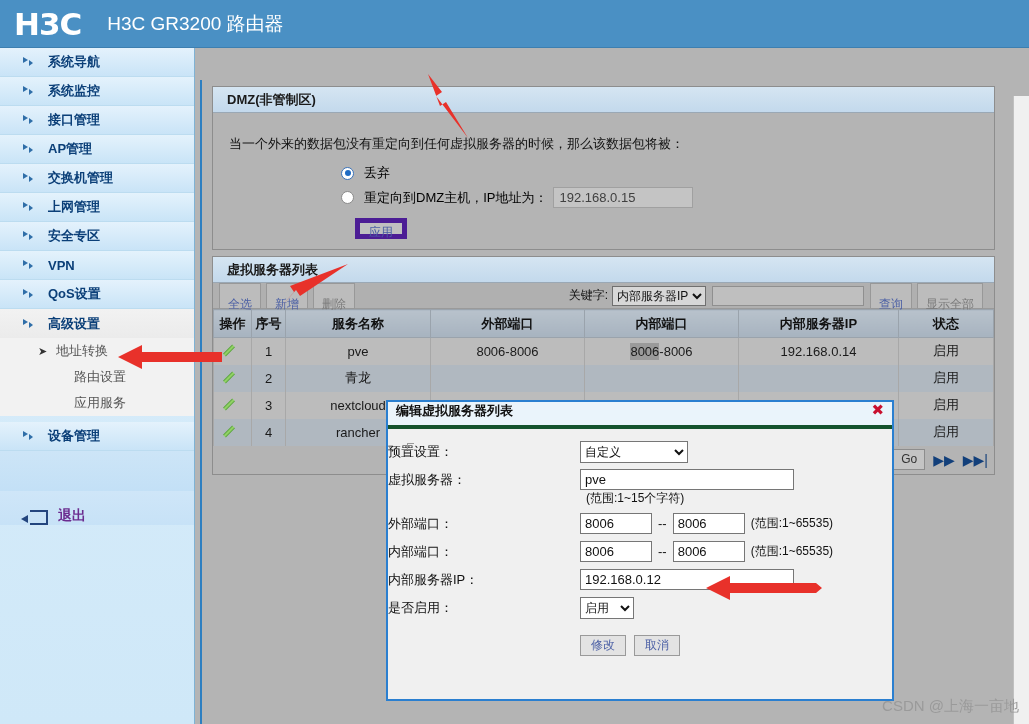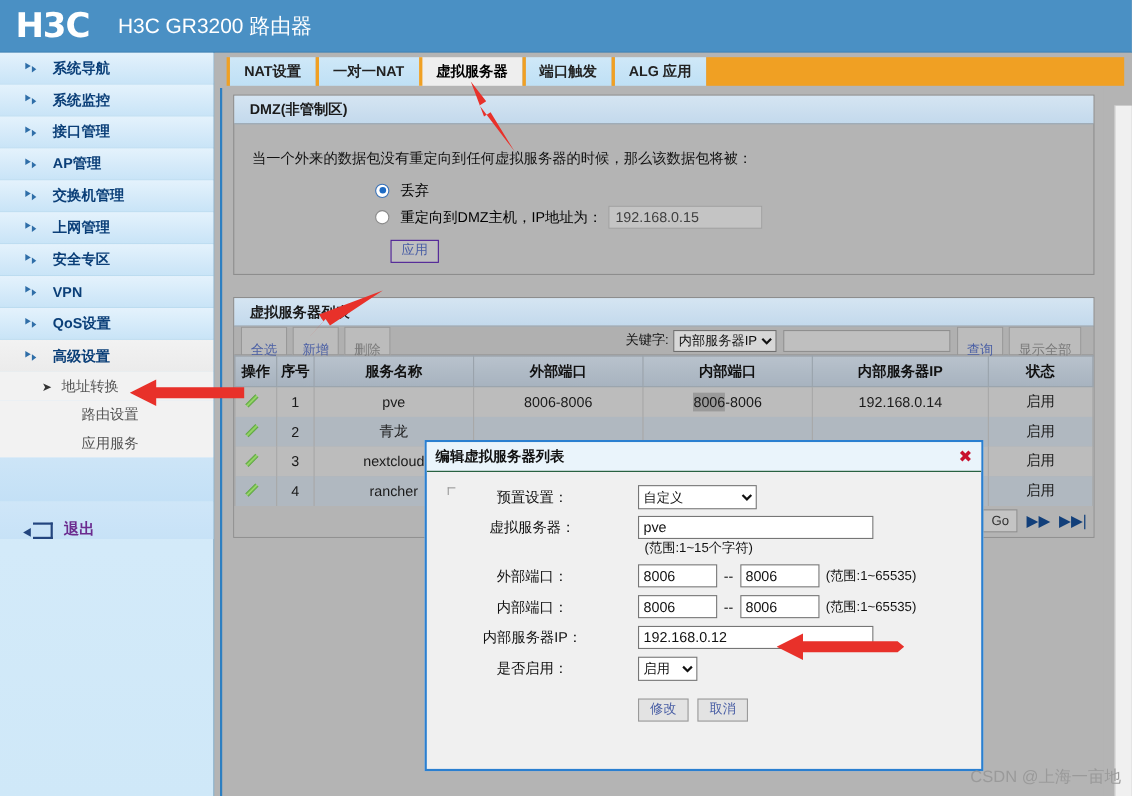--- a/index.html
+++ b/index.html
@@ -95,21 +95,21 @@
   }
   .tab.active { background:#eeeeee; color:#000; }
   #tab-filler { flex:1; background:#f0a023; height:26px; max-width:380px; }
 
   
   #content {
     position:absolute; left:5px; top:32px; right:26px; bottom:0;
     background:#b4b4b4; border-left:2px solid #2d7fc1;
     padding:6px 8px 0 10px;
   }
-  .panel { border:1px solid #8d8d8d; background:#b4b4b4; margin-bottom:20px; }
+  .panel { border:1px solid #8d8d8d; background:#b4b4b4; margin-bottom:6px; }
   .panel-title {
     height:26px; line-height:26px; padding-left:14px;
     font-weight:bold; font-size:13px; color:#1a1a1a;
     background:linear-gradient(to bottom,#d5e5f2,#c3d9ec);
     border-bottom:1px solid #9aa8b5;
   }
   .panel-body { padding:22px 16px 10px 16px; }
   .dmz-text { font-size:13px; color:#111; margin-bottom:11px; }
   .radio-row { display:flex; align-items:center; margin:5px 0 5px 112px; font-size:13px; }
   .radio {
@@ -121,23 +121,23 @@
   .radio.checked::after {
     content:""; position:absolute; left:2.5px; top:2.5px;
     width:6px; height:6px; border-radius:50%; background:#1e6bc4;
   }
   .txt-input {
     border:1px solid #a0a0a0; background:#c4c4c4; color:#404040;
     height:21px; line-height:19px; padding:0 5px; font-size:13px;
     font-family:"Liberation Sans",sans-serif;
   }
   .btn {
-    border:1px solid #4c1d95; background:#c0c0c0; color:#4a5fa5;
+    border:5px solid #4c1d95; background:#c0c0c0; color:#4a5fa5;
     height:21px; line-height:19px; padding:0 9px; font-size:12px;
-    cursor:pointer; font-family:Liberation Mono, monospace;
+    cursor:pointer; font-family:Liberation Sans, sans-serif;
   }
   .apply-row { margin:10px 0 0 126px; }
 
   
   .toolbar {
     height:26px; display:flex; align-items:center;
     background:#b0b0b0; border-bottom:1px solid #9a9a9a; padding:0 6px;
   }
   .tb-btn {
     border:1px solid #989898; background:#bcbcbc; color:#4a5fa5;
@@ -181,48 +181,48 @@
   .pg-input { width:42px; height:20px; border:1px solid #8f8f8f; background:#bdbdbd; text-align:center; font-size:12px; font-family:"Liberation Sans",sans-serif;}
   .pg-go { border:1px solid #8d8d8d; background:#c4c4c4; color:#333; height:21px; line-height:19px; padding:0 7px; font-size:12px; margin-left:7px; cursor:pointer;}
   .pg-arrow { color:#123f7a; font-size:14px; margin-left:8px; cursor:pointer; }
 
   
   #modal {
     position:absolute; left:386px; top:400px; width:508px; height:301px;
     background:#f0f0f0; border:2px solid #2a7fd0; z-index:60;
   }
   #modal-head {
-    height:27px; background:#eaf4fb; border-bottom:1px solid #14532d;
-    display:flex; align-items:center; padding:0 8px;
+    height:27px; background:#eaf4fb; border-bottom:4px solid #14532d;
+    display:flex; align-items:flex-start; padding:0 8px;
   }
   #modal-title { font-weight:bold; font-size:13px; color:#111; }
   #modal-close { margin-left:auto; color:#c8102e; font-size:15px; font-weight:bold; cursor:pointer; line-height:1; }
   #modal-body { padding:12px 0 0 0; position:relative; }
   #fs-corner { position:absolute; left:19px; top:14px; width:7px; height:7px; border-left:1px solid #999; border-top:1px solid #999; }
   .frm-row { display:flex; align-items:flex-start; margin-bottom:6px; }
   .frm-label {
-    width:192px; text-align:center; 
+    width:192px; text-align:left; 
     font-size:13px; color:#111; line-height:22px; flex:0 0 192px;
   }
   .frm-ctl { display:flex; align-items:center; flex-wrap:wrap; font-size:13px; color:#111; }
   .ipt {
     border:1px solid #767676; background:#fff; height:21px;
     padding:0 4px; font-size:13px; color:#111;
     font-family:"Liberation Sans",sans-serif;
   }
   .ipt.w-name { width:214px; }
   .ipt.w-port { width:72px; }
   .ipt.w-ip { width:214px; }
   .hint { margin-left:6px; font-size:12px; color:#111; }
   .dash { margin:0 6px; }
   .modal-btns { margin-top:16px; padding-left:192px; display:flex; }
   .m-btn {
     border:1px solid #9a9a9a; background:#e3e3e3; color:#4a5fa5;
     height:21px; line-height:19px; padding:0 10px; font-size:12px;
-    margin-right:8px; cursor:pointer; font-family:Liberation Mono, monospace;
+    margin-right:8px; cursor:pointer; font-family:Liberation Serif, serif;
   }
 
   
   .arrow { position:absolute; z-index:80; pointer-events:none; }
   .arrow svg { display:block; }
 
   #watermark {
     position:absolute; right:10px; bottom:8px;
     color:#9a9a9a; font-size:15px; z-index:70;
   }
@@ -289,38 +289,34 @@
     </div>
     <div class="sub-item indent">
       <span class="sub-ico"></span>
       <span class="sub-label">路由设置</span>
     </div>
     <div class="sub-item indent">
       <span class="sub-ico"></span>
       <span class="sub-label">应用服务</span>
     </div>
 
+    <div class="nav-item" style="margin-top:6px">
+      <span class="nav-ico"></span>
+      <span class="nav-label">设备管理</span>
+    </div>
 
     <div id="sidebar-gap"></div>
     <div id="logout">
       <span class="lo-ico"></span>
       <span class="lo-label">退出</span>
     </div>
   </div>
 
   <div id="main">
 
-    <div id="tabs">
-      <div class="tab">NAT设置</div>
-      <div class="tab">一对一NAT</div>
-      <div class="tab active">虚拟服务器</div>
-      <div class="tab">端口触发</div>
-      <div class="tab">ALG 应用</div>
-      <div id="tab-filler"></div>
-    </div>
 
     <div id="content">
 
       <div class="panel">
         <div class="panel-title">DMZ(非管制区)</div>
         <div class="panel-body">
           <div class="dmz-text">当一个外来的数据包没有重定向到任何虚拟服务器的时候，那么该数据包将被：</div>
           <div class="radio-row">
             <span class="radio checked"></span>
             <span>丢弃</span>

